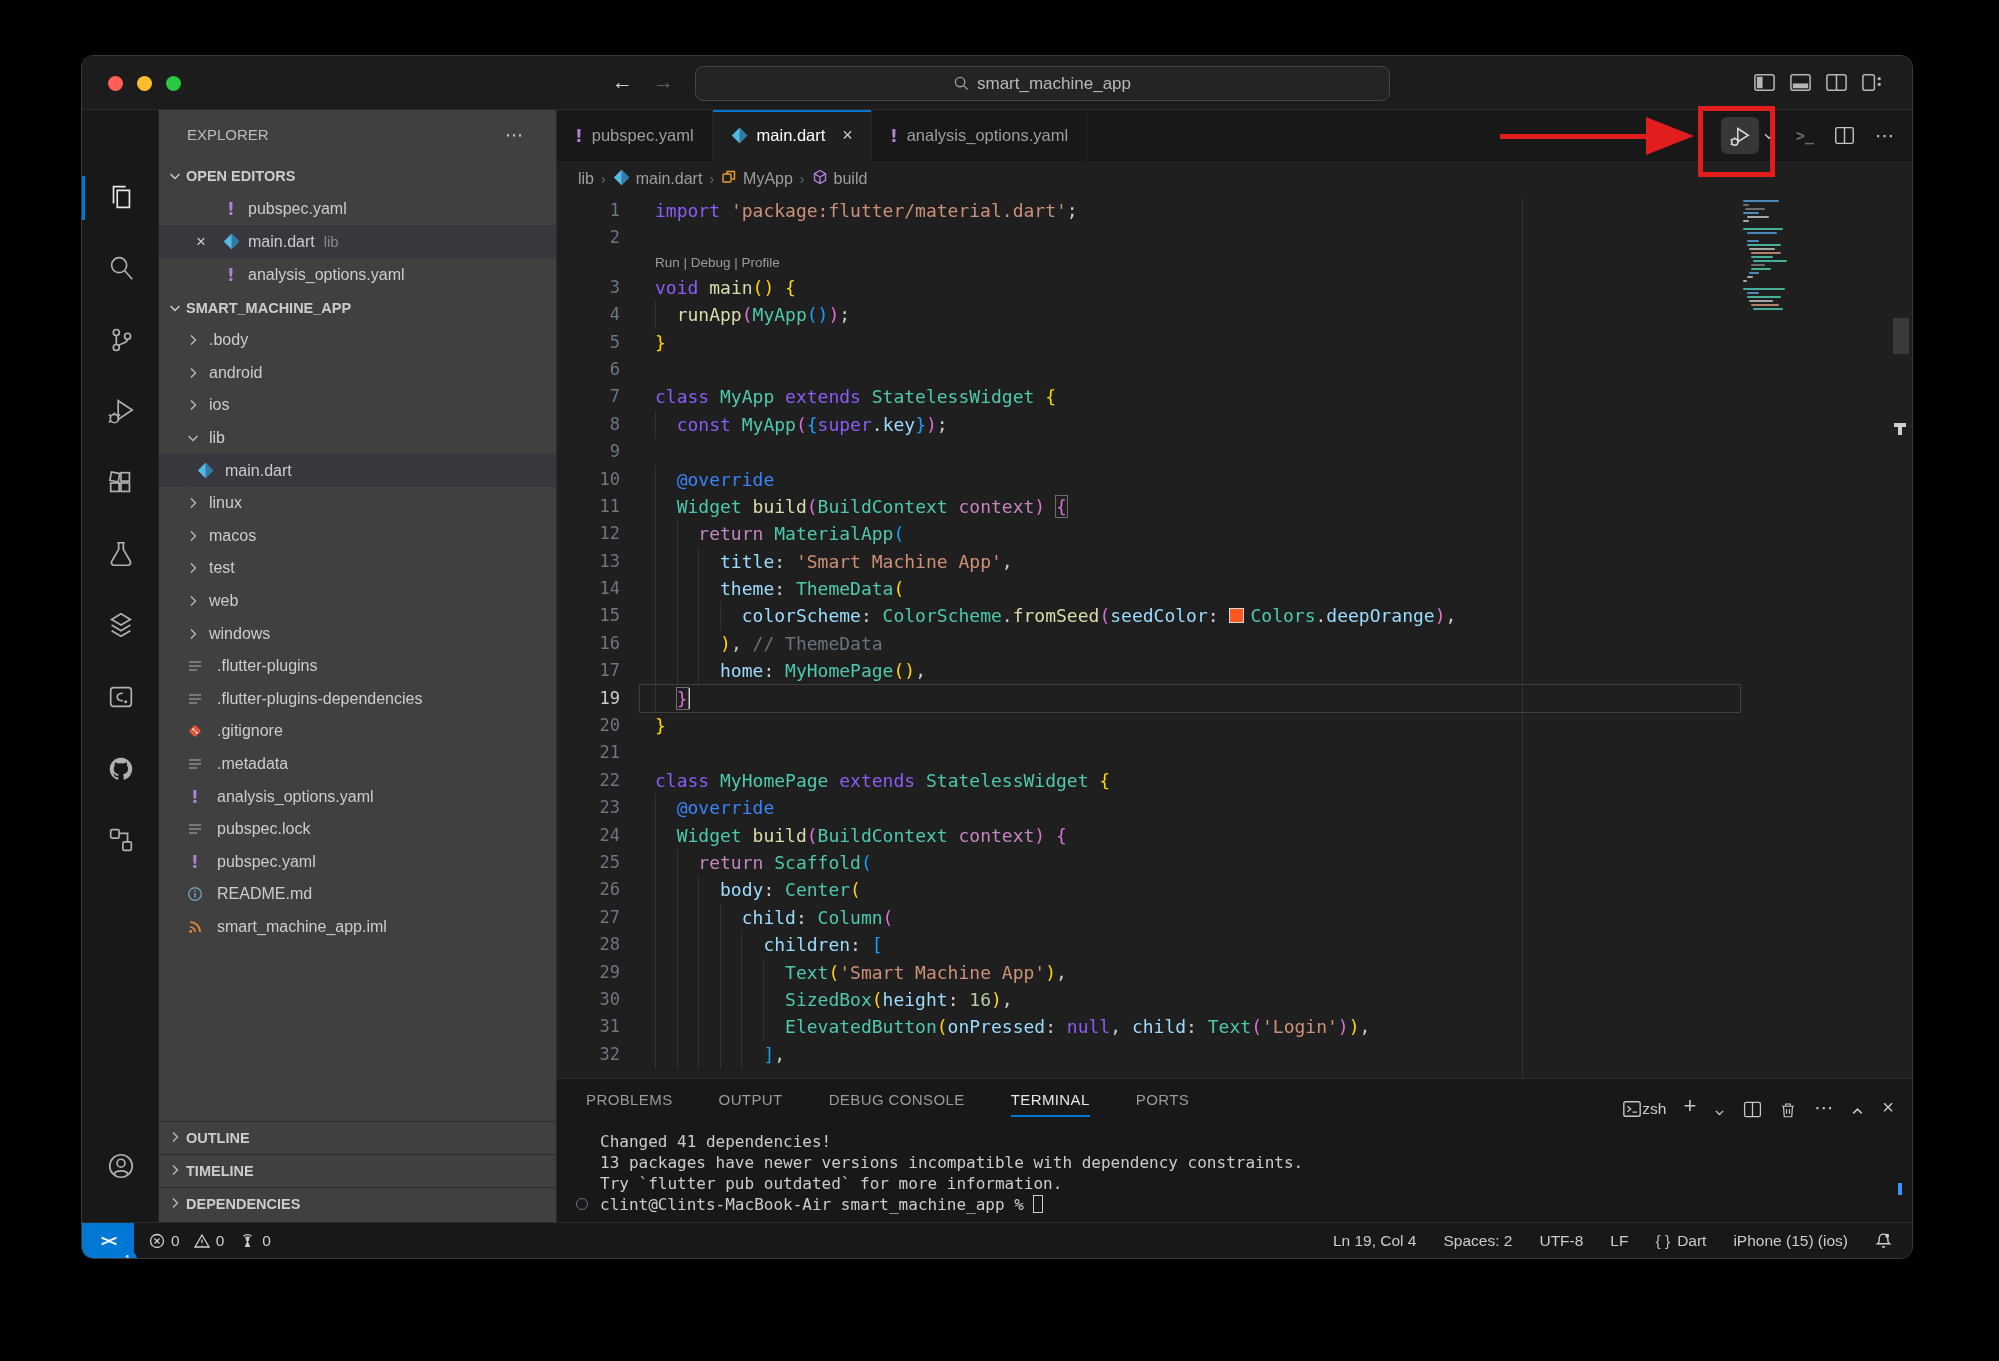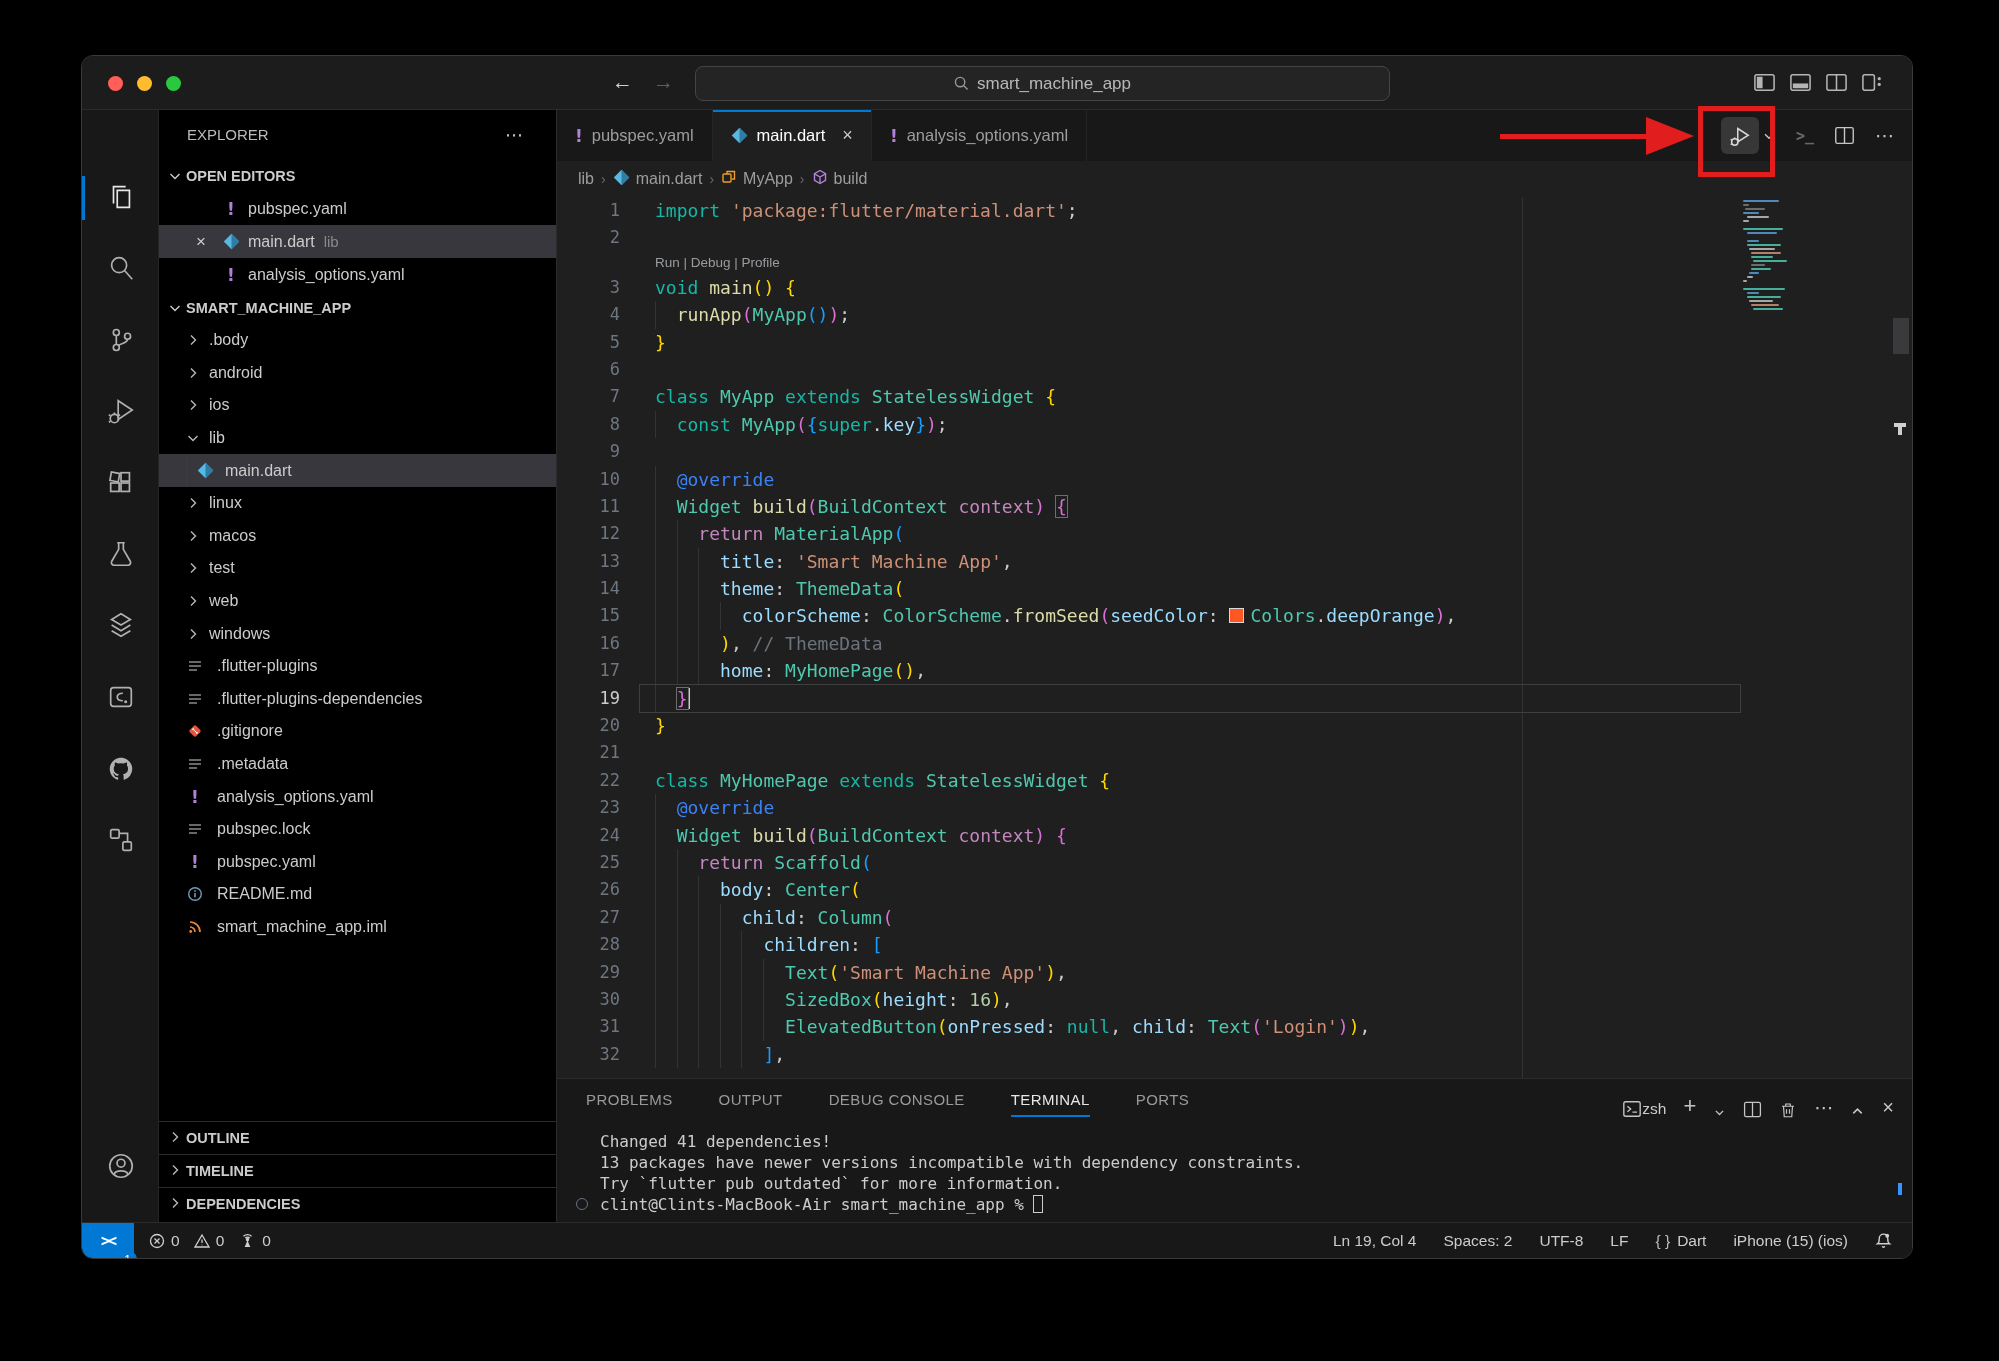--- a/index.html
+++ b/index.html
@@ -13,21 +13,21 @@
 .cmdcenter{position:absolute;left:613px;top:10px;width:695px;height:35px;background:#242424;border:1px solid #454545;border-radius:8px;display:flex;align-items:center;justify-content:center;gap:8px;color:#b8b8b8;font-size:17px}
 .tb-icons{position:absolute;right:28px;top:15px;display:flex;gap:13px}
 .tb-icons svg{display:block}
 
 .activity{position:absolute;left:0;top:54px;width:77px;height:1112px;background:#181818;border-right:1px solid #252525}
 .act-item{position:absolute;left:22px;width:34px;height:34px;display:flex;align-items:center;justify-content:center}
 .act-ind{position:absolute;left:0;top:66px;width:3px;height:44px;background:#0078d4}
 .gear-glyph{font-family:"DejaVu Sans",sans-serif;font-size:28px;color:#bdbdbd;line-height:1}
 .badge{position:absolute;left:36px;top:1140px;width:19px;height:19px;border-radius:50%;background:#0078d4;color:#fff;font-size:12px;display:flex;align-items:center;justify-content:center;z-index:3}
 
-.sidebar{position:absolute;left:77px;top:54px;width:398px;height:1112px;background:#000000;border-right:1px solid #2b2b2b;color:#cccccc;font-size:16px}
+.sidebar{position:absolute;left:77px;top:54px;width:398px;height:1112px;background:#404040;border-right:1px solid #2b2b2b;color:#cccccc;font-size:16px}
 .sb-title{height:49px;display:flex;align-items:center;padding-left:28px;font-size:15px;color:#bbbbbb;position:relative}
 .sb-title .more{position:absolute;right:32px;color:#cccccc;font-size:18px;letter-spacing:1px}
 .sec-hdr{height:33px;display:flex;align-items:center;gap:3px;padding-left:8px;font-weight:700;font-size:14.5px;color:#cccccc}
 .row33{height:33px;display:flex;align-items:center;position:relative}
 .trow{height:32.6px;display:flex;align-items:center;position:relative}
 .sel{background:#37373d}
 .oe-close{position:absolute;left:34px;width:16px;text-align:center;color:#cccccc;font-size:17px}
 .oe-icon{position:absolute;left:62px;width:20px;display:flex;justify-content:center}
 .oe-label{position:absolute;left:89px;white-space:nowrap}
 .oe-extra{color:#8a8a8a;margin-left:9px;font-size:15px}
@@ -56,21 +56,21 @@
 
 .editor{position:absolute;left:475px;top:141px;width:1355px;height:881px;background:#1f1f1f;overflow:hidden}
 .ruler{position:absolute;left:965px;top:0;width:1px;height:100%;background:#333333}
 .crow{display:flex;height:27.4px;width:1183px;font-family:"DejaVu Sans Mono",monospace;font-size:18px;line-height:27.4px;white-space:pre}
 .gut{width:83px;padding-right:20px;text-align:right;color:#6e7681;font-size:17px;flex:none}
 .ct{flex:1;padding-left:15px;position:relative;color:#cccccc}
 .crow.current .ct{outline:1px solid #3f3f3f}
 .crow.current .gut{color:#cccccc}
 .lens{height:22px;padding-left:98px;font-size:13.5px;color:#999c9f;line-height:22px;font-family:"Liberation Sans",sans-serif}
 .iguide{position:absolute;top:0;width:1px;height:100%;background:#333333}
-.tk-pl{color:#cccccc}.tk-kw{color:#14b8a6}.tk-ctl{color:#c586c0}.tk-ty{color:#4ec9b0}
+.tk-pl{color:#cccccc}.tk-kw{color:#8b5cf6}.tk-ctl{color:#c586c0}.tk-ty{color:#4ec9b0}
 .tk-fn{color:#dcdcaa}.tk-pr{color:#9cdcfe}.tk-st{color:#ce9178}.tk-nu{color:#b5cea8}
 .tk-cm{color:#6a737d}.tk-an{color:#3b82f6}
 .tk-b1{color:#ffd700}.tk-b2{color:#da70d6}.tk-b3{color:#179fff}
 .boxed{outline:1px solid #6e6e6e}
 .caret{display:inline-block;width:2px;height:21px;background:#cccccc;vertical-align:-4px}
 .swatch{display:inline-block;width:15px;height:15px;background:#ff5722;border:1px solid #d8d8d8;margin-right:6px;vertical-align:-1px}
 .minimap{position:absolute;left:1186px;top:3px;width:58px}
 .mrow{height:2px;margin-bottom:2px;border-radius:1px}
 .ovr-slider{position:absolute;left:1336px;top:121px;width:16px;height:36px;background:#3a3a3c}
 .ovr-tick{position:absolute;left:1337px;top:226px;width:12px;height:4px;background:#cfcfcf}

